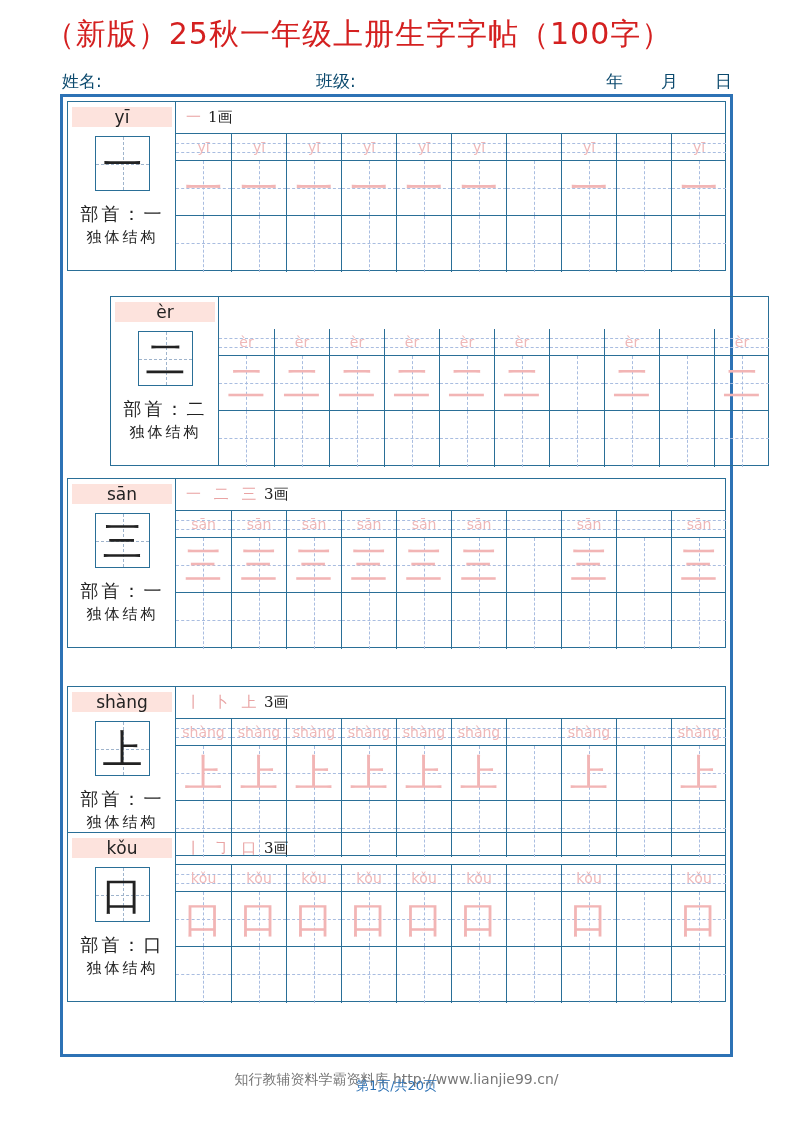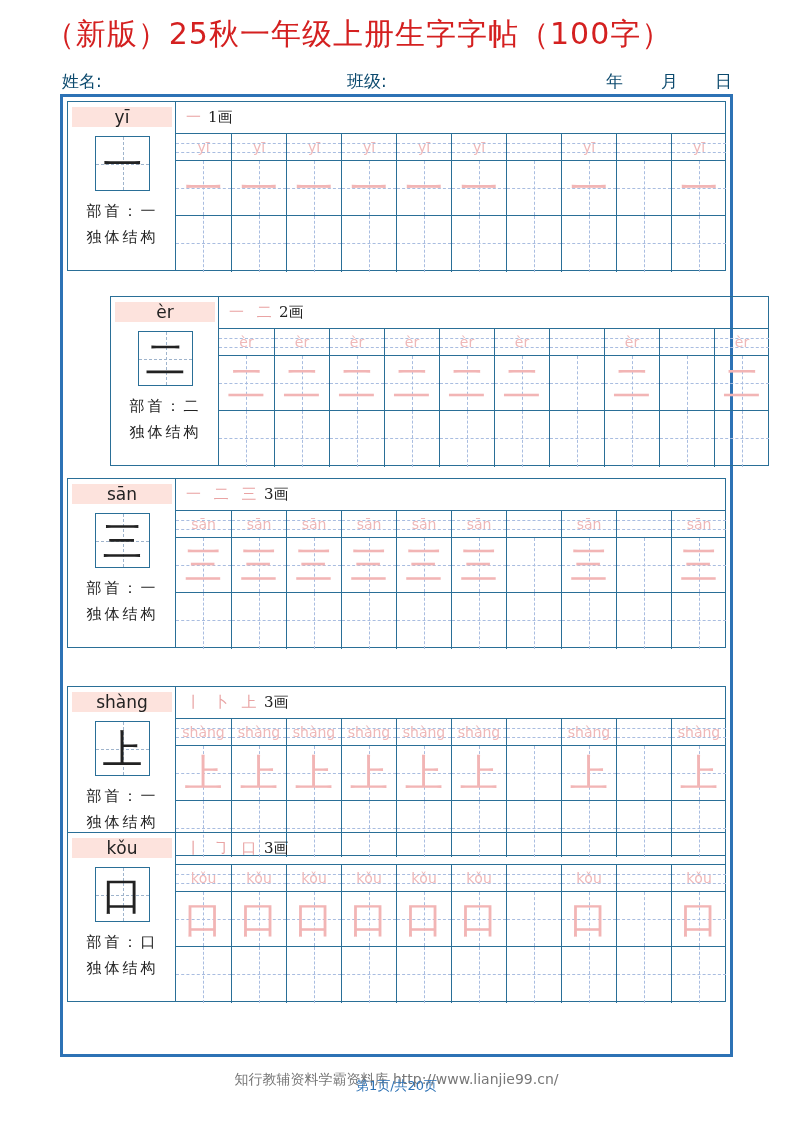--- a/index.html
+++ b/index.html
@@ -7,21 +7,21 @@
   .title{position:absolute;left:0;top:14px;width:717px;text-align:center;font-size:30px;color:#d42020;letter-spacing:1px;font-family:"DejaVu Sans",sans-serif;}
   .info{position:absolute;top:70px;font-size:17px;color:#0c4a6e;}
   .frame{position:absolute;left:60px;top:94px;width:667px;height:957px;border:3px solid #2d72b5;}
   .block{position:absolute;left:67px;width:659px;height:170px;}
   .left{position:absolute;left:0;top:0;width:109px;height:170px;border:1px solid #2a6f97;box-sizing:border-box;background:#fff;}
   .py-head{position:absolute;left:4px;top:5px;width:100px;height:20px;background:#fde3dd;text-align:center;font-size:17px;line-height:20px;color:#222;}
   .charbox{position:absolute;left:27px;top:34px;width:55px;height:55px;border:1px solid #2a6f97;box-sizing:border-box;}
   .charbox .vguide{position:absolute;left:27px;top:0;height:100%;border-left:1px dashed #9fb4cc;}
   .charbox .hguide{position:absolute;top:27px;left:0;width:100%;border-top:1px dashed #9fb4cc;}
   .charbox .ch{position:absolute;left:0;top:0;width:100%;height:100%;text-align:center;line-height:55px;font-size:40px;color:#222;font-family:"DejaVu Serif",serif;}
-  .radical{position:absolute;left:0;top:100px;width:109px;text-align:center;font-size:15px;color:#222;letter-spacing:3px;font-family:Liberation Sans, sans-serif;}
+  .radical{position:absolute;left:0;top:100px;width:109px;text-align:center;font-size:18px;color:#222;letter-spacing:3px;font-family:Liberation Sans, sans-serif;}
   .structure{position:absolute;left:0;top:126px;width:109px;text-align:center;font-size:15px;color:#222;letter-spacing:3px;font-family:"DejaVu Serif",serif;}
   .grid{position:absolute;left:109px;top:0;width:550px;height:170px;border:1px solid #2a6f97;border-left:none;box-sizing:border-box;}
   .strokes{position:absolute;left:0;top:0;width:100%;height:32px;border-bottom:1px solid #2a6f97;box-sizing:border-box;}
   .strokes .seq{position:absolute;left:10px;top:6px;font-size:15px;color:#e9a3a3;letter-spacing:4px;}
   .strokes .count{position:absolute;top:6px;font-size:15px;color:#222;font-family:"DejaVu Serif",serif;}
   .col{position:absolute;top:32px;width:55px;height:138px;border-left:1px solid #2a6f97;box-sizing:border-box;}
   .col:first-child{border-left:none;}
   .pyrow{position:absolute;left:0;top:0;width:100%;height:27px;border-bottom:1px solid #2a6f97;box-sizing:border-box;}
   .pyrow .l1{position:absolute;left:0;top:9px;width:100%;border-top:1px dashed #a9bde0;}
   .pyrow .l2{position:absolute;left:0;top:18px;width:100%;border-top:1px dashed #a9bde0;}
@@ -33,21 +33,21 @@
   .cell .hg{position:absolute;top:27px;left:0;width:100%;border-top:1px dashed #a9bde0;}
   .cell .tc{position:absolute;left:0;top:0;width:100%;height:100%;text-align:center;line-height:55px;font-size:38px;color:#f2b5b5;font-family:"DejaVu Serif",serif;}
   .footer-wm{position:absolute;left:0;top:1071px;width:793px;text-align:center;font-size:14px;color:#777;}
   .footer-page{position:absolute;left:0;top:1077px;width:793px;text-align:center;font-size:13px;color:#2d72b5;}
 </style>
 </head>
 <body>
 
 <div class="title">（新版）25秋一年级上册生字字帖（100字）</div>
 <div class="info" style="left:62px;">姓名:</div>
-<div class="info" style="left:316px;margin-left:31px;">班级:</div>
+<div class="info" style="left:316px;">班级:</div>
 <div class="info" style="left:606px;">年</div>
 <div class="info" style="left:661px;">月</div>
 <div class="info" style="left:715px;">日</div>
 
 <div class="frame"></div>
 
 <div id="blocks">
     <div class="block" style="top: 101px;">
       <div class="left">
         <div class="py-head">yī</div>
@@ -227,24 +227,20 @@
         <div class="py-head">èr</div>
         <div class="charbox">
           <div class="vguide"></div>
           <div class="hguide"></div>
           <div class="ch">二</div>
         </div>
         <div class="radical">部首：二</div>
         <div class="structure">独体结构</div>
       </div>
       <div class="grid">
-        <div class="strokes">
-          <span class="seq">一 二</span>
-          <span class="count" style="left: 60px;">2画</span>
-        </div>
         <div class="col" style="left: 0px; border-left: none;">
           <div class="pyrow">
             <div class="l1"></div>
             <div class="l2"></div>
             <div class="pt">èr</div>
           </div>
           <div class="cell c1">
             <div class="vg"></div>
             <div class="hg"></div>
             <div class="tc">二</div>

